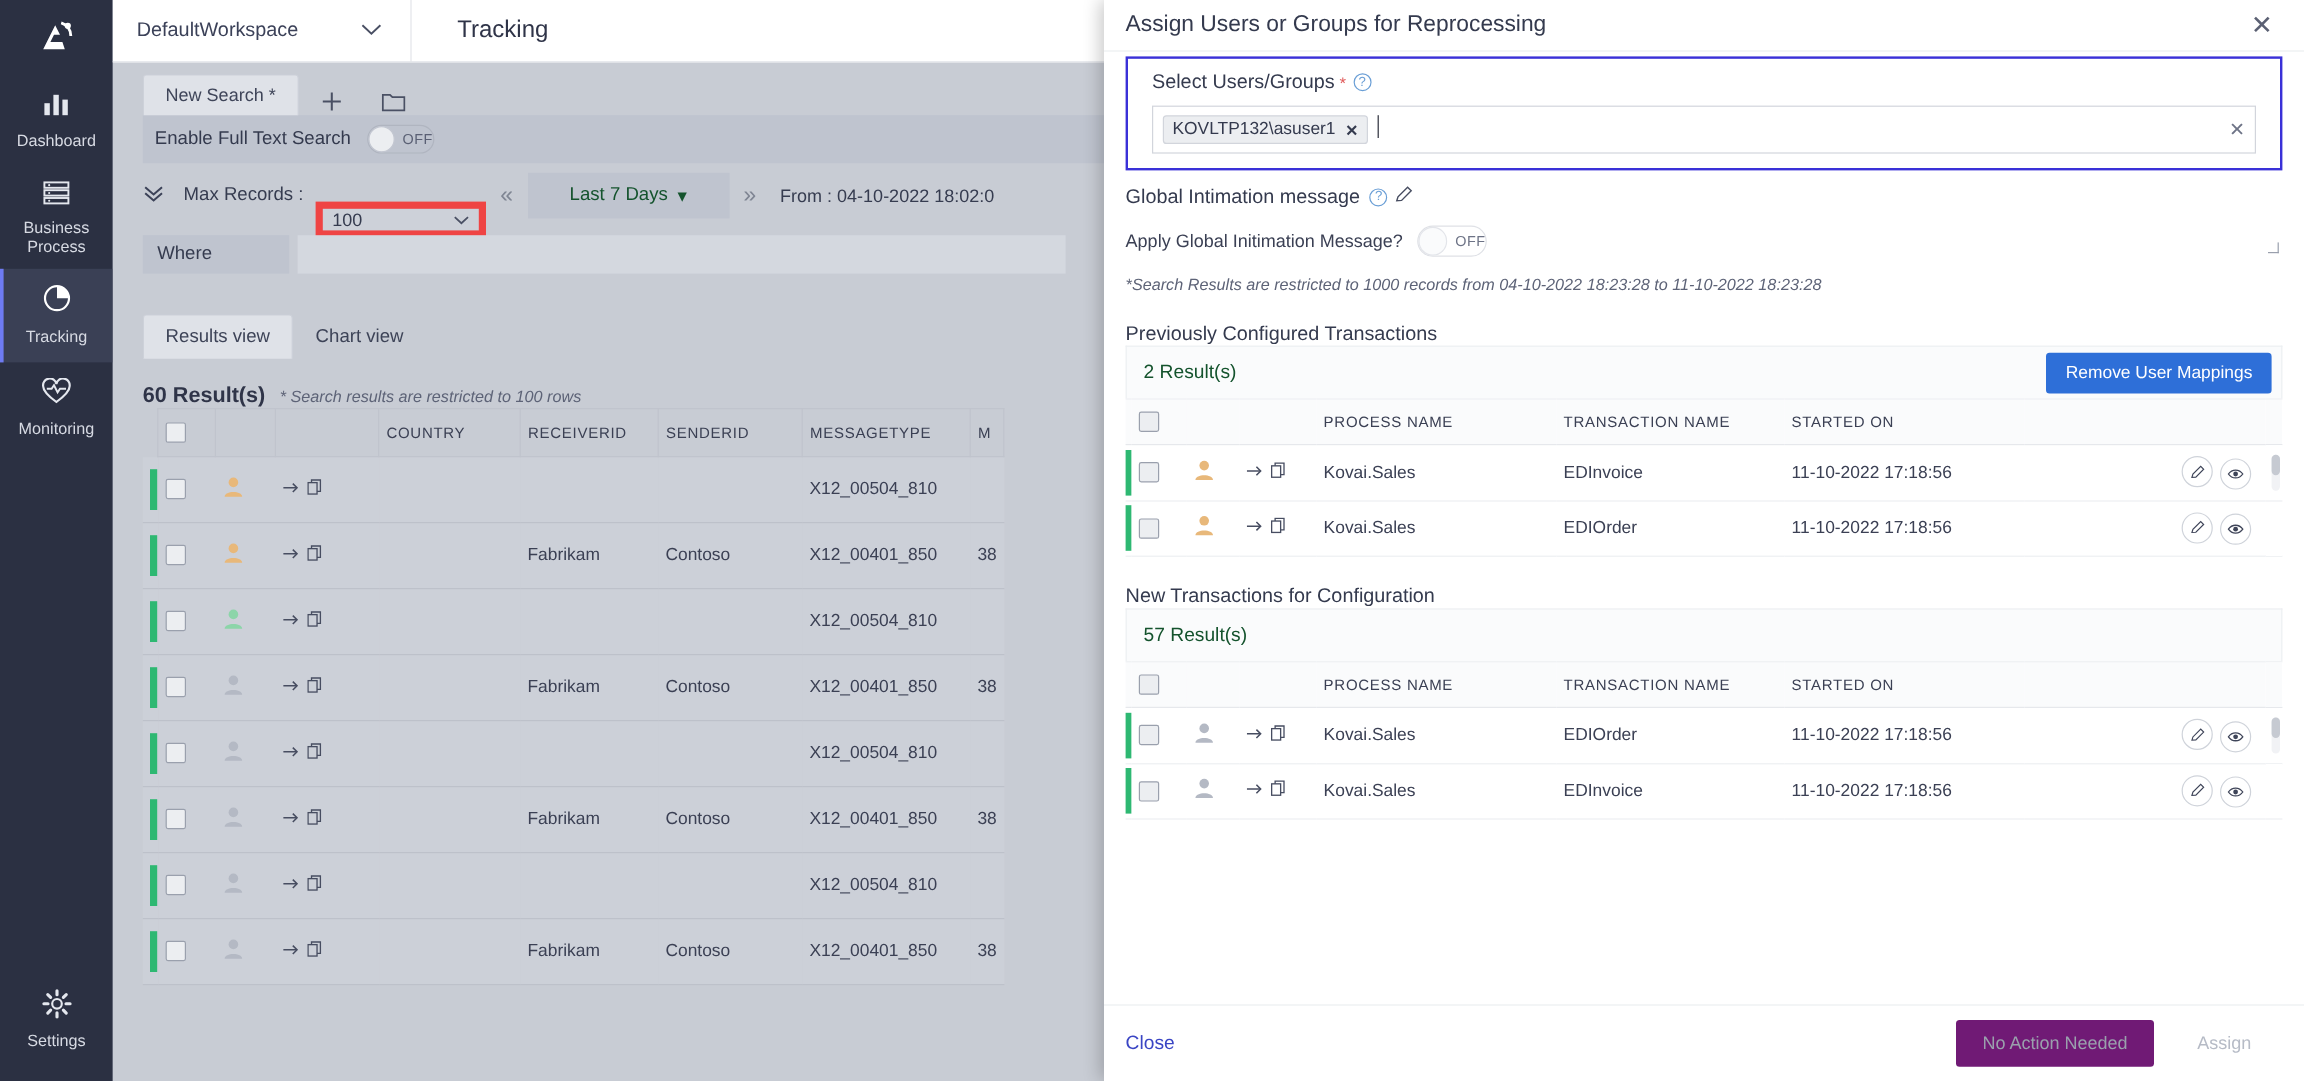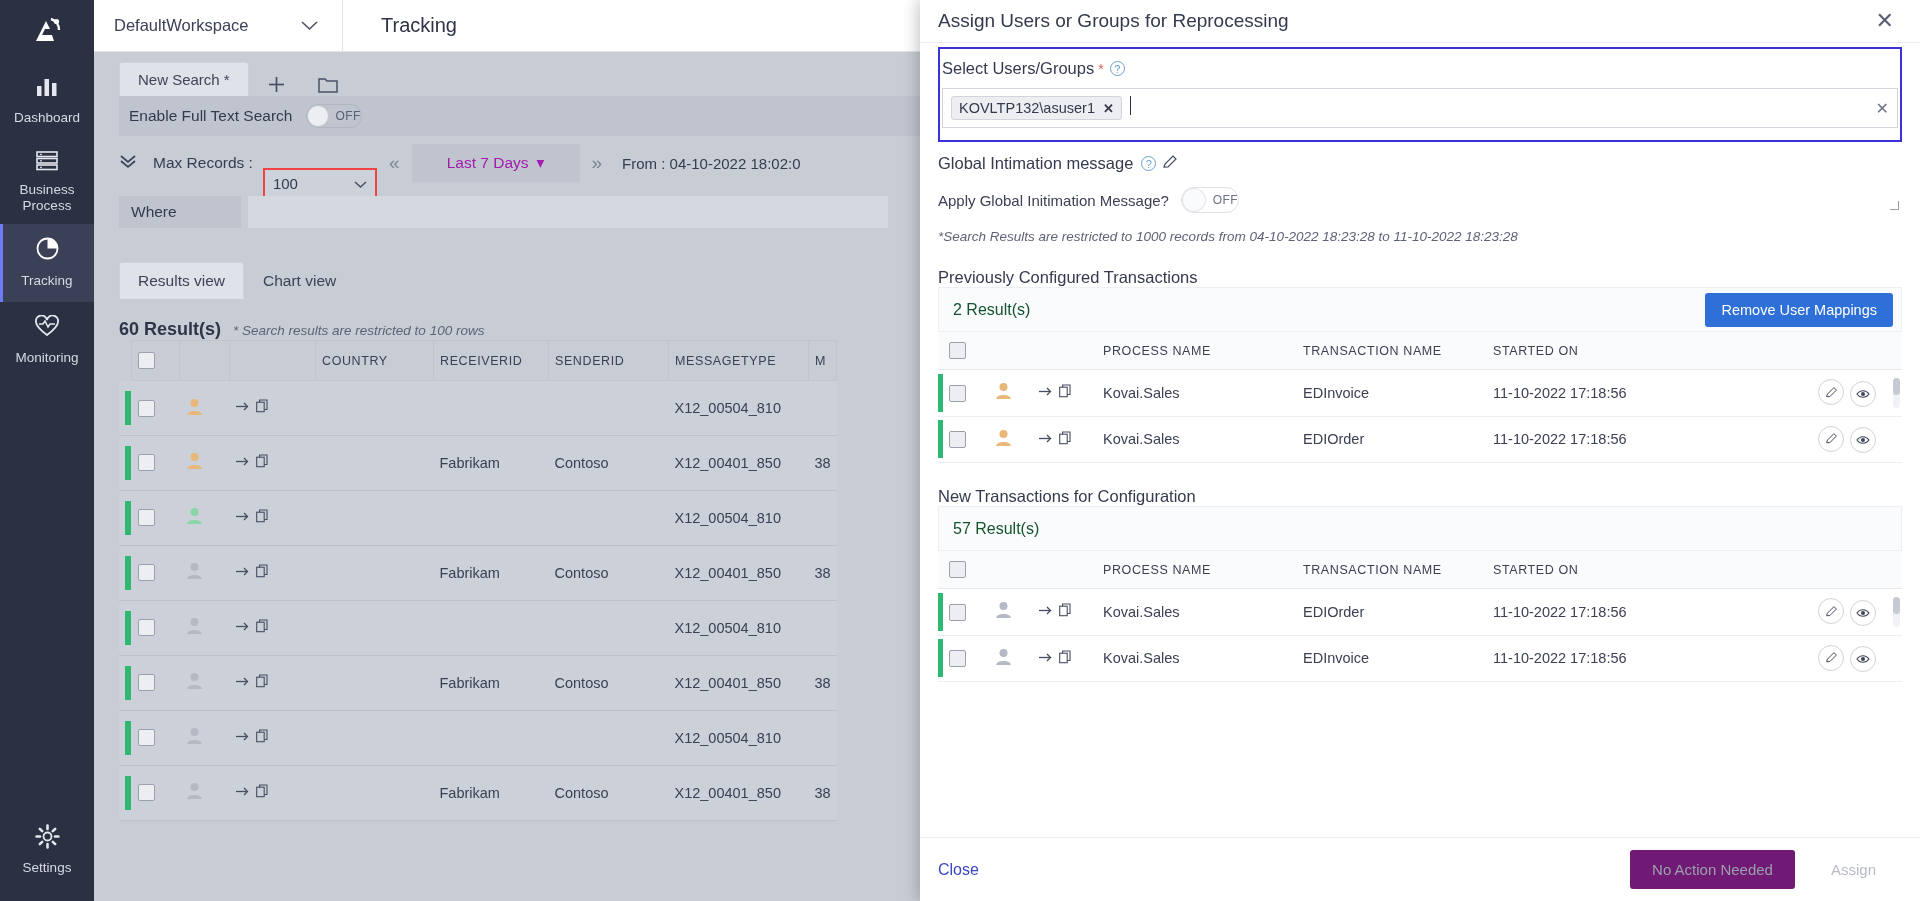--- a/index.html
+++ b/index.html
@@ -74,28 +74,28 @@
   .toggle .knob {
     width: 22px; height: 22px; border-radius: 50%; background: #eceef1;
     border: 1px solid #c3c7d1; margin-left: 0px;
   }
   .toggle .off-text { font-size: 12px; color: #5a6074; margin-left: 6px; letter-spacing: .4px; }
 
   .filter-bar { display: flex; align-items: center; height: 54px; padding-left: 25px; gap: 0; }
   .chev-dbl { color: #3c4258; font-size: 17px; margin-right: 16px; cursor: pointer; }
   .maxrec-label { font-size: 15.5px; color: #363c50; margin-right: 10px; }
   .select-box {
-    width: 114px; height: 30px; border: 2px solid #ef4444; background: #cdd1d9;
+    width: 142px; height: 30px; border: 6px solid #ef4444; background: #cdd1d9;
     display: flex; align-items: center; justify-content: space-between;
     padding: 0 8px; font-size: 15px; color: #353b4f; cursor: pointer; margin-top: 40px;
   }
   .arrow-btn { color: #7f8593; font-size: 19px; margin: 0 12px; cursor: pointer; }
   .range-btn {
     background: #bfc4cf; border: none; height: 38px; min-width: 168px;
-    font-size: 15.5px; color: #a21caf; display: flex; align-items: center;
+    font-size: 15.5px; color: #14532d; display: flex; align-items: center;
     justify-content: center; gap: 8px; cursor: pointer;
     font-family: "Liberation Sans", sans-serif;
   }
   .from-text { font-size: 15px; color: #363c50; margin-left: 8px; white-space: nowrap; }
 
   .where-row { display: flex; padding-left: 25px; margin-top: 6px; }
   .where-chip {
     width: 122px; height: 32px; background: #bfc4cf; display: flex; align-items: center;
     padding-left: 12px; font-size: 15.5px; color: #353b4f;
   }
@@ -140,21 +140,21 @@
   .panel-head {
     height: 43px; display: flex; align-items: center; justify-content: space-between;
     padding: 0 26px 0 18px; border-bottom: 1px solid #eceef1;
   }
   .panel-title { font-size: 19px; color: #343a4e; }
   .close-x { font-size: 22px; color: #5b6073; cursor: pointer; line-height: 1; }
 
   .panel-body { flex: 1 1 auto; overflow: hidden; padding: 0 18px; }
 
   .select-users-block {
-    border: 2px solid #3a31d8; padding: 10px 2px 12px; margin-top: 4px;
+    border: 2px solid #3a31d8; padding: 10px 20px 12px; margin-top: 4px;
   }
   .label-row { display: flex; align-items: center; gap: 4px; font-size: 16.5px; color: #343a4e; }
   .req-star { color: #e05a5a; font-size: 14px; vertical-align: super; }
   .help-i {
     display: inline-flex; width: 15px; height: 15px; border-radius: 50%;
     border: 1px solid #6b9fd6; color: #6b9fd6; font-size: 11px;
     align-items: center; justify-content: center; cursor: pointer; margin-left: 2px;
   }
   .token-field {
     margin-top: 10px; border: 1px solid #d2d5dc; height: 40px; display: flex;

